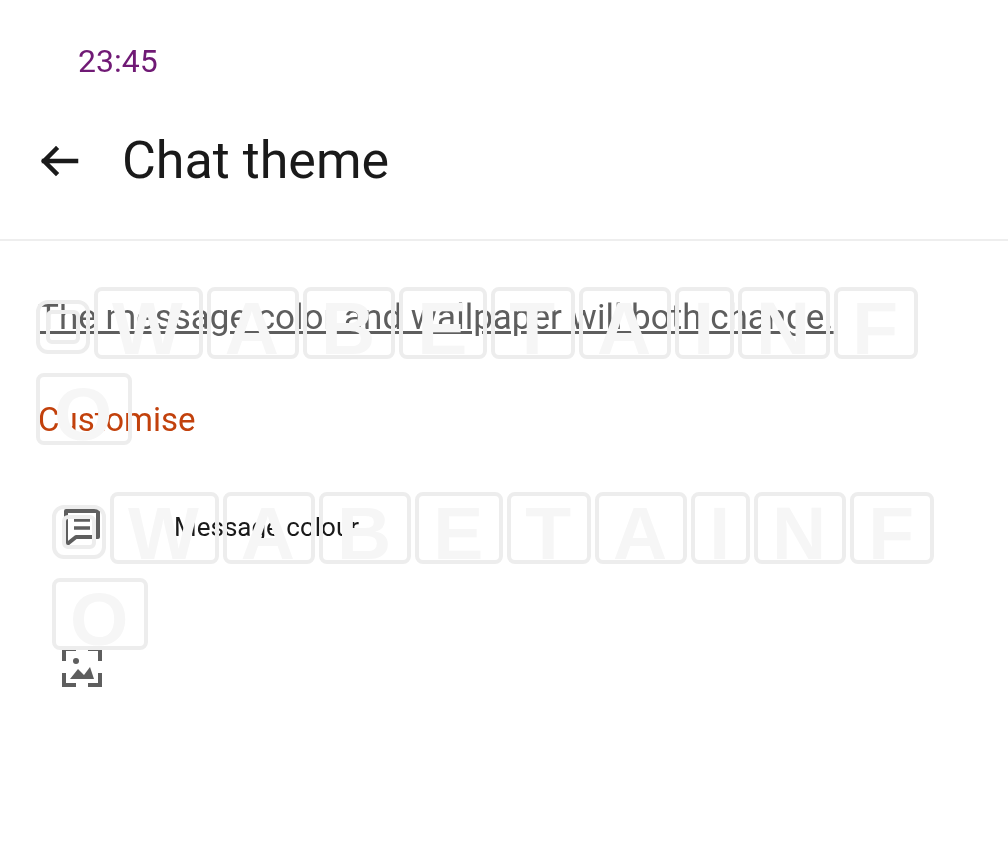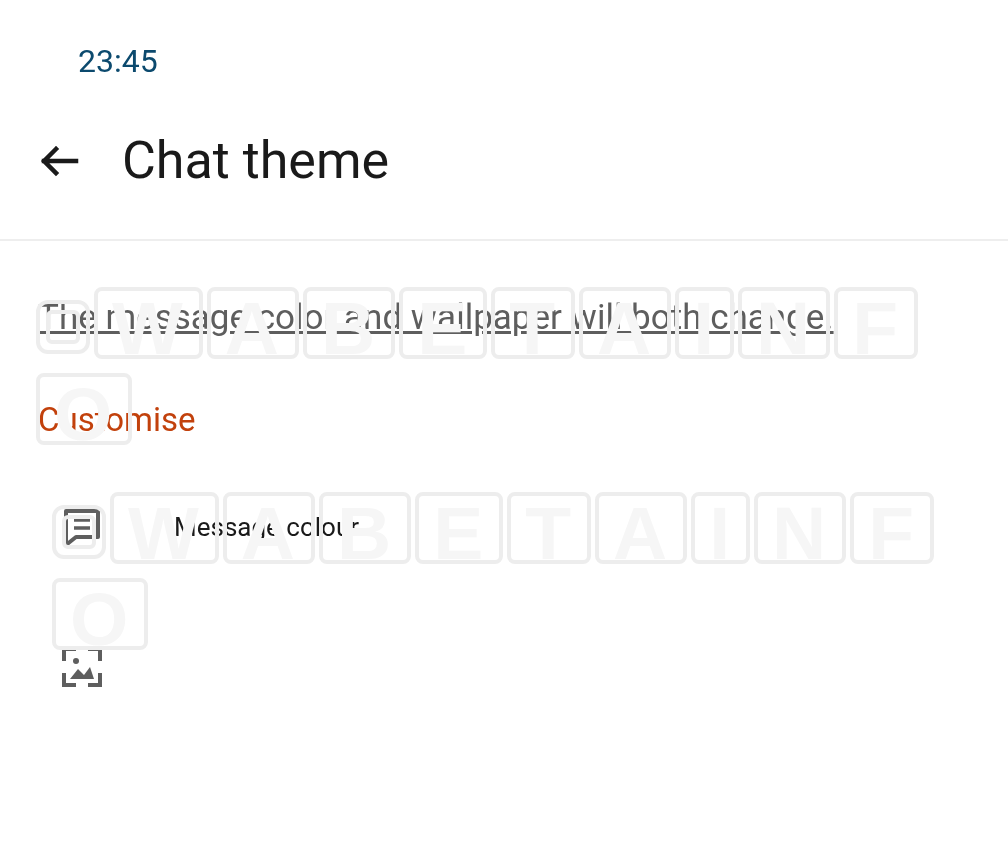--- a/index.html
+++ b/index.html
@@ -12,21 +12,21 @@
       overflow: hidden;
       position: relative;
     }
     .status-bar {
       display: flex;
       justify-content: space-between;
       align-items: center;
       padding: 42px 48px 20px 78px;
       font-size: 32px;
       font-weight: 400;
-      color: #0c4a6e;
+      color: #701a75;
     }
     .status-right {
       display: flex;
       align-items: center;
       gap: 10px;
       padding-right: 36px;
     }
     .status-right svg { display: block; }
     .app-bar {
       display: flex;

